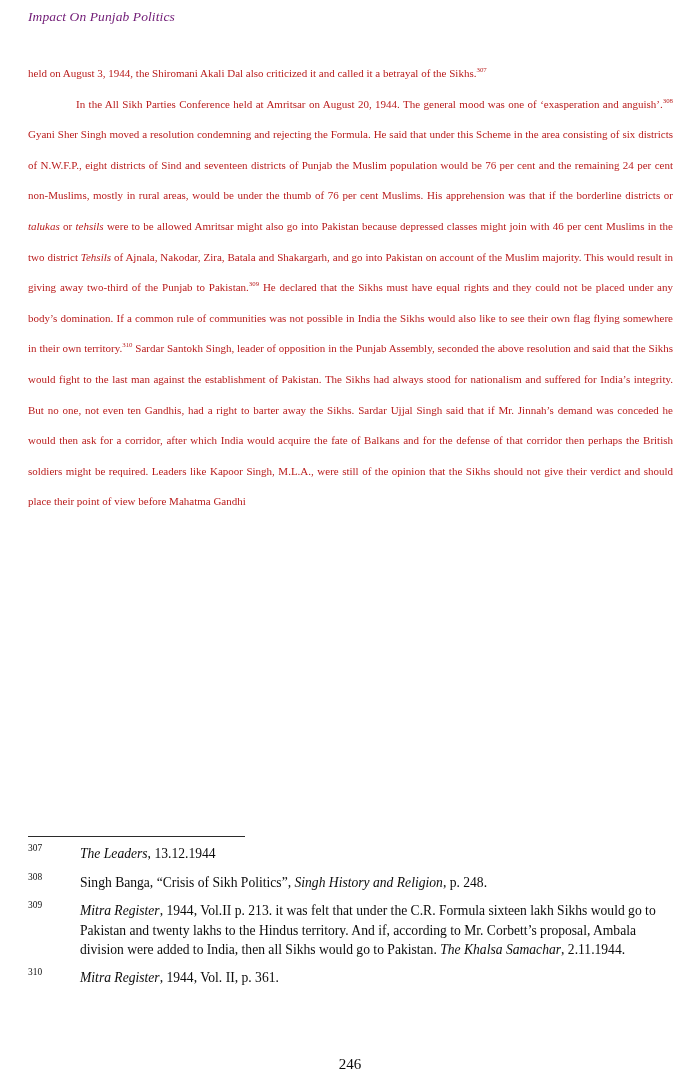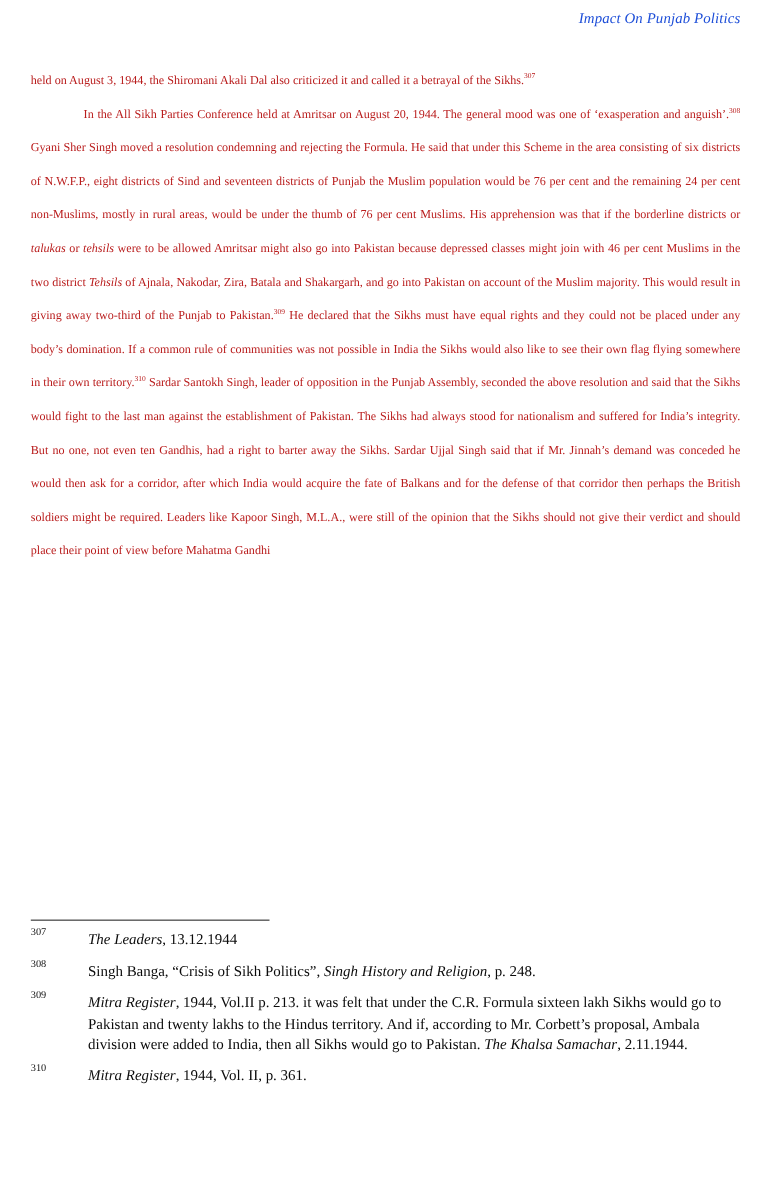--- a/index.html
+++ b/index.html
@@ -16,25 +16,25 @@
     font-family: "Liberation Serif", "DejaVu Serif", serif;
     color: #000000;
   }
 
   
   .running-header {
     position: absolute;
     top: 9px;
     left: 28px;
     right: 27px;
-    text-align: right;
+    text-align: left;
     font-style: italic;
     font-size: 13.5px;
     letter-spacing: 0.1px;
-    color: #1d4ed8;
+    color: #701a75;
   }
 
   
   .body-block {
     position: absolute;
     top: 58px;
     left: 28px;
     width: 645px;
   }
   .body-block p {
@@ -119,14 +119,15 @@
   <div class="footnotes">
     <div class="fn-rule"></div>
     <div class="fn-list">
         <div class="fn"><span class="fn-num">307</span><span><i>The Leaders</i><span>, 13.12.1944</span></span></div>
         <div class="fn"><span class="fn-num">308</span><span><span>Singh Banga, “Crisis of Sikh Politics”, </span><i>Singh History and Religion</i><span>, p. 248.</span></span></div>
         <div class="fn fn-block"><span class="fn-num">309</span><span><i>Mitra Register</i><span>, 1944, Vol.II p. 213. it was felt that under the C.R. Formula sixteen lakh Sikhs would go to Pakistan and twenty lakhs to the Hindus territory. And if, according to Mr. Corbett’s proposal, Ambala division were added to India, then all Sikhs would go to Pakistan. </span><i>The Khalsa Samachar</i><span>, 2.11.1944.</span></span></div>
         <div class="fn"><span class="fn-num">310</span><span><i>Mitra Register</i><span>, 1944, Vol. II, p. 361.</span></span></div>
       </div>
   </div>
 
+  <div class="page-number">246</div>
 
 </div>
 
 </body></html>

